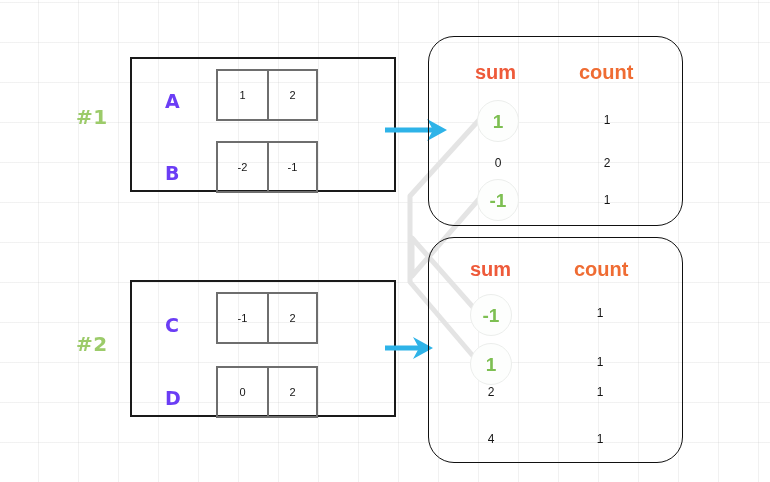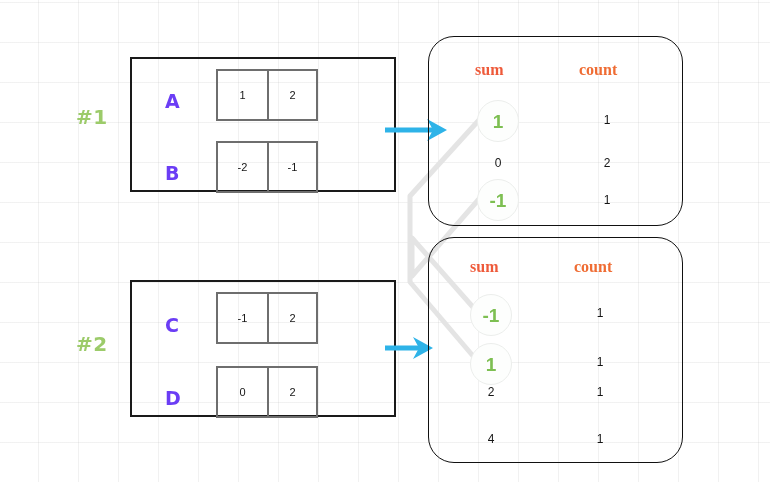--- a/index.html
+++ b/index.html
@@ -63,24 +63,24 @@
   
   .rtable{
     position:absolute;
     border:1.6px solid #111111;
     border-radius:26px;
     box-sizing:border-box;
     background:transparent;
   }
   .col-head{
     position:absolute;
-    font-size:16px;
+    font-size:20px;
     font-weight:700;
     color:#ee5a3a;
-    font-family:Liberation Serif, serif;
+    font-family:Liberation Sans, sans-serif;
   }
   .col-head.count{color:#ef6c33;}
   .val{
     position:absolute;
     font-size:12px;
     color:#151515;
     text-align:center;
     transform:translateX(-50%);
     font-family:"Liberation Sans", sans-serif;
   }

